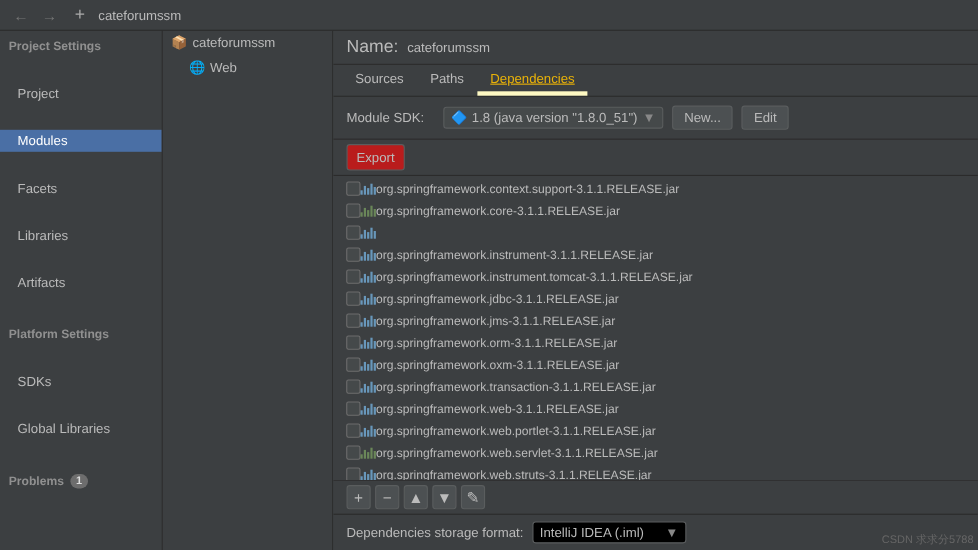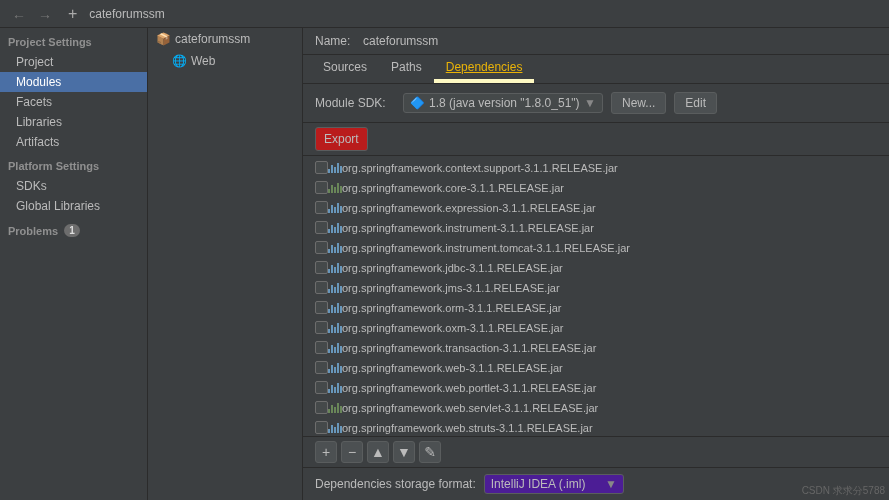--- a/index.html
+++ b/index.html
@@ -51,20 +51,21 @@
     }
 
     
     .sidebar {
       width: 148px;
       background: #3c3f41;
       border-right: 1px solid #2b2b2b;
       display: flex;
       flex-direction: column;
       overflow-y: auto;
+      gap: 23px;
     }
     .sidebar-section-title {
       color: #909090;
       font-size: 11px;
       font-weight: 600;
       padding: 8px 8px 4px 8px;
     }
     .sidebar-item {
       padding: 3px 8px 3px 16px;
       color: #bbbbbb;
@@ -124,21 +125,21 @@
     
     .name-row {
       display: flex;
       align-items: center;
       padding: 6px 12px;
       gap: 8px;
       border-bottom: 1px solid #2b2b2b;
     }
     .name-label {
       color: #bbbbbb;
-      font-size: 12px;
+      font-size: 16px;
       min-width: 40px;
     }
     .name-value {
       color: #bbbbbb;
       font-size: 12px;
     }
 
     
     .tabs-row {
       display: flex;
@@ -286,21 +287,21 @@
       border-top: 1px solid #2b2b2b;
       background: #3c3f41;
     }
     .format-label {
       color: #bbbbbb;
       font-size: 12px;
     }
     .format-select {
       display: flex;
       align-items: center;
-      background: #4c1d95;
+      background: #000000;
       border: 1px solid #5a5d5e;
       border-radius: 3px;
       padding: 2px 6px;
       gap: 4px;
       cursor: pointer;
       min-width: 140px;
       color: #bbbbbb;
       font-size: 12px;
     }
 
@@ -430,21 +431,20 @@
           <div class="dep-checkbox"></div>
           <div class="dep-icon">
             <div class="jar-icon">
               <div class="jar-bar" style="height:4px;"></div>
               <div class="jar-bar" style="height:8px;"></div>
               <div class="jar-bar" style="height:6px;"></div>
               <div class="jar-bar" style="height:10px;"></div>
               <div class="jar-bar" style="height:7px;"></div>
             </div>
           </div>
-          <span class="dep-name">org.springframework.expression-3.1.1.RELEASE.jar</span>
         </div>
         <div class="dep-item">
           <div class="dep-checkbox"></div>
           <div class="dep-icon">
             <div class="jar-icon">
               <div class="jar-bar" style="height:4px;"></div>
               <div class="jar-bar" style="height:8px;"></div>
               <div class="jar-bar" style="height:6px;"></div>
               <div class="jar-bar" style="height:10px;"></div>
               <div class="jar-bar" style="height:7px;"></div>

